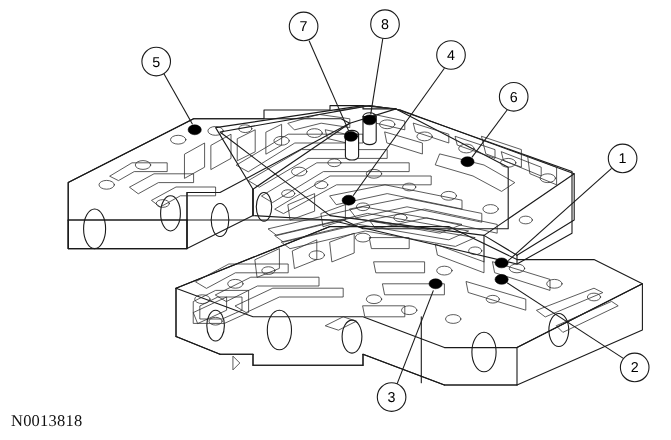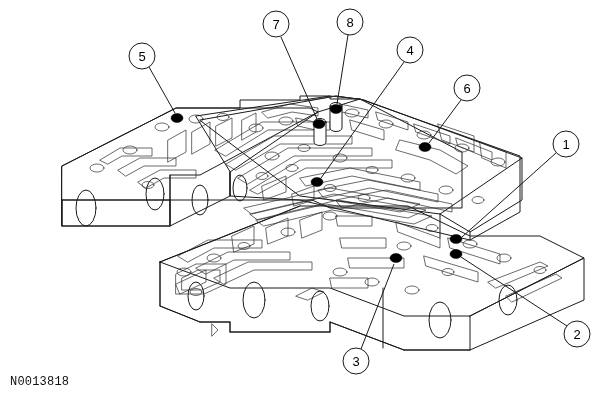--- a/index.html
+++ b/index.html
@@ -64,22 +64,22 @@
   }
   .anchor-dot {
     fill: #000000;
     stroke: #000000;
     stroke-width: 0.5;
   }
   .figure-id {
     position: absolute;
     left: 10px;
     top: 375px;
-    font-family: Liberation Mono, monospace;
-    font-size: 12px;
+    font-family: Liberation Serif, serif;
+    font-size: 15px;
     color: #111111;
     letter-spacing: 0.2px;
     white-space: nowrap;
   }
 </style>
 </head>
 <body>
 
 <div id="figure-root">
 

